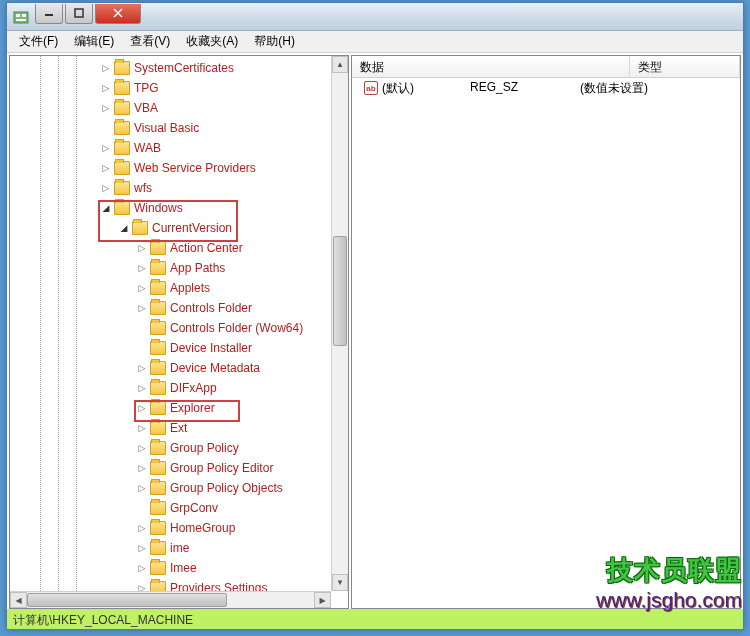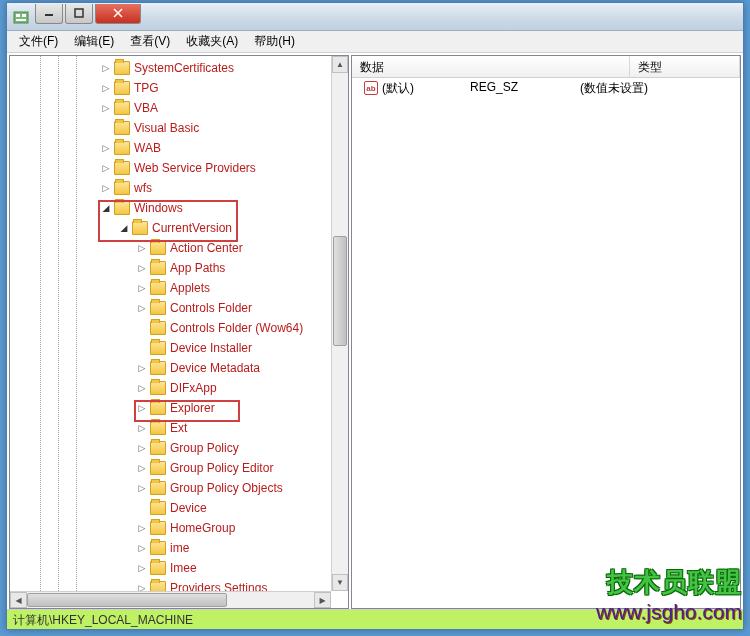--- a/index.html
+++ b/index.html
@@ -31,21 +31,21 @@
 .listrow { display: flex; height: 20px; }
 .listrow .cell { padding: 2px 8px; }
 .ab-icon { width: 14px; height: 14px; background: #fff; border: 1px solid #c04040; border-radius: 2px; color: #c04040; font-size: 8px; font-weight: bold; display: inline-flex; align-items: center; justify-content: center; margin-right: 4px; margin-left: 4px; }
 .vscroll { position: absolute; right: 0; top: 0; bottom: 17px; width: 17px; background: #f0f0f0; border-left: 1px solid #d0d0d0; }
 .vscroll .thumb { position: absolute; left: 1px; right: 1px; top: 180px; height: 110px; background: linear-gradient(to right,#e0e0e0,#c0c0c0); border: 1px solid #a0a0a0; border-radius: 2px; }
 .vscroll .arrow { position: absolute; left:0; right:0; height:17px; background:#e8e8e8; border:1px solid #c0c0c0; display:flex; align-items:center; justify-content:center; font-size:8px; color:#555; }
 .hscroll { position:absolute; left:0; right:17px; bottom:0; height:17px; background:#f0f0f0; border-top:1px solid #d0d0d0; }
 .hscroll .thumb { position:absolute; top:1px; bottom:1px; left:17px; width:200px; background:linear-gradient(#e0e0e0,#c0c0c0); border:1px solid #a0a0a0; border-radius:2px; }
 .hscroll .arrow { position: absolute; top:0; bottom:0; width:17px; background:#e8e8e8; border:1px solid #c0c0c0; display:flex; align-items:center; justify-content:center; font-size:8px; color:#555; }
 .statusbar { height: 20px; background: #bef264; border-top: 1px solid #d0d0d0; padding: 2px 6px; color: #333; }
-.watermark { position: absolute; right: 8px; bottom: 12px; text-align: right; pointer-events: none; }
+.watermark { position: absolute; right: 8px; bottom: 24px; text-align: right; pointer-events: none; }
 .watermark .line1 { color: #43c543; font-size: 26px; font-weight: bold; text-shadow: 1px 1px 0 #086808, -1px -1px 0 #086808, 1px -1px 0 #086808, -1px 1px 0 #086808; letter-spacing: 1px; }
 .watermark .line2 { color: #4c1d95; font-size: 21px; font-weight: normal; text-shadow: 1px 1px 0 #884800; }
 .treelines { position:absolute; left:0; top:0; bottom:0; pointer-events:none; }
 .vline { position:absolute; top:0; bottom:0; width:0; border-left:1px dotted #a0a0a0; }
 </style>
 </head>
 <body>
 
 <div class="window">
   <div class="titlebar">
@@ -198,21 +198,21 @@
               <span class="label">Group Policy Editor</span>
             </div>
             <div class="treerow" style="padding-left: 126px;">
               <span class="expander">▷</span>
               <span class="folder"></span>
               <span class="label">Group Policy Objects</span>
             </div>
             <div class="treerow" style="padding-left: 126px;">
               <span class="expander"></span>
               <span class="folder"></span>
-              <span class="label">Device</span>
+              <span class="label">GrpConv</span>
             </div>
             <div class="treerow" style="padding-left: 126px;">
               <span class="expander">▷</span>
               <span class="folder"></span>
               <span class="label">HomeGroup</span>
             </div>
             <div class="treerow" style="padding-left: 126px;">
               <span class="expander">▷</span>
               <span class="folder"></span>
               <span class="label">ime</span>

